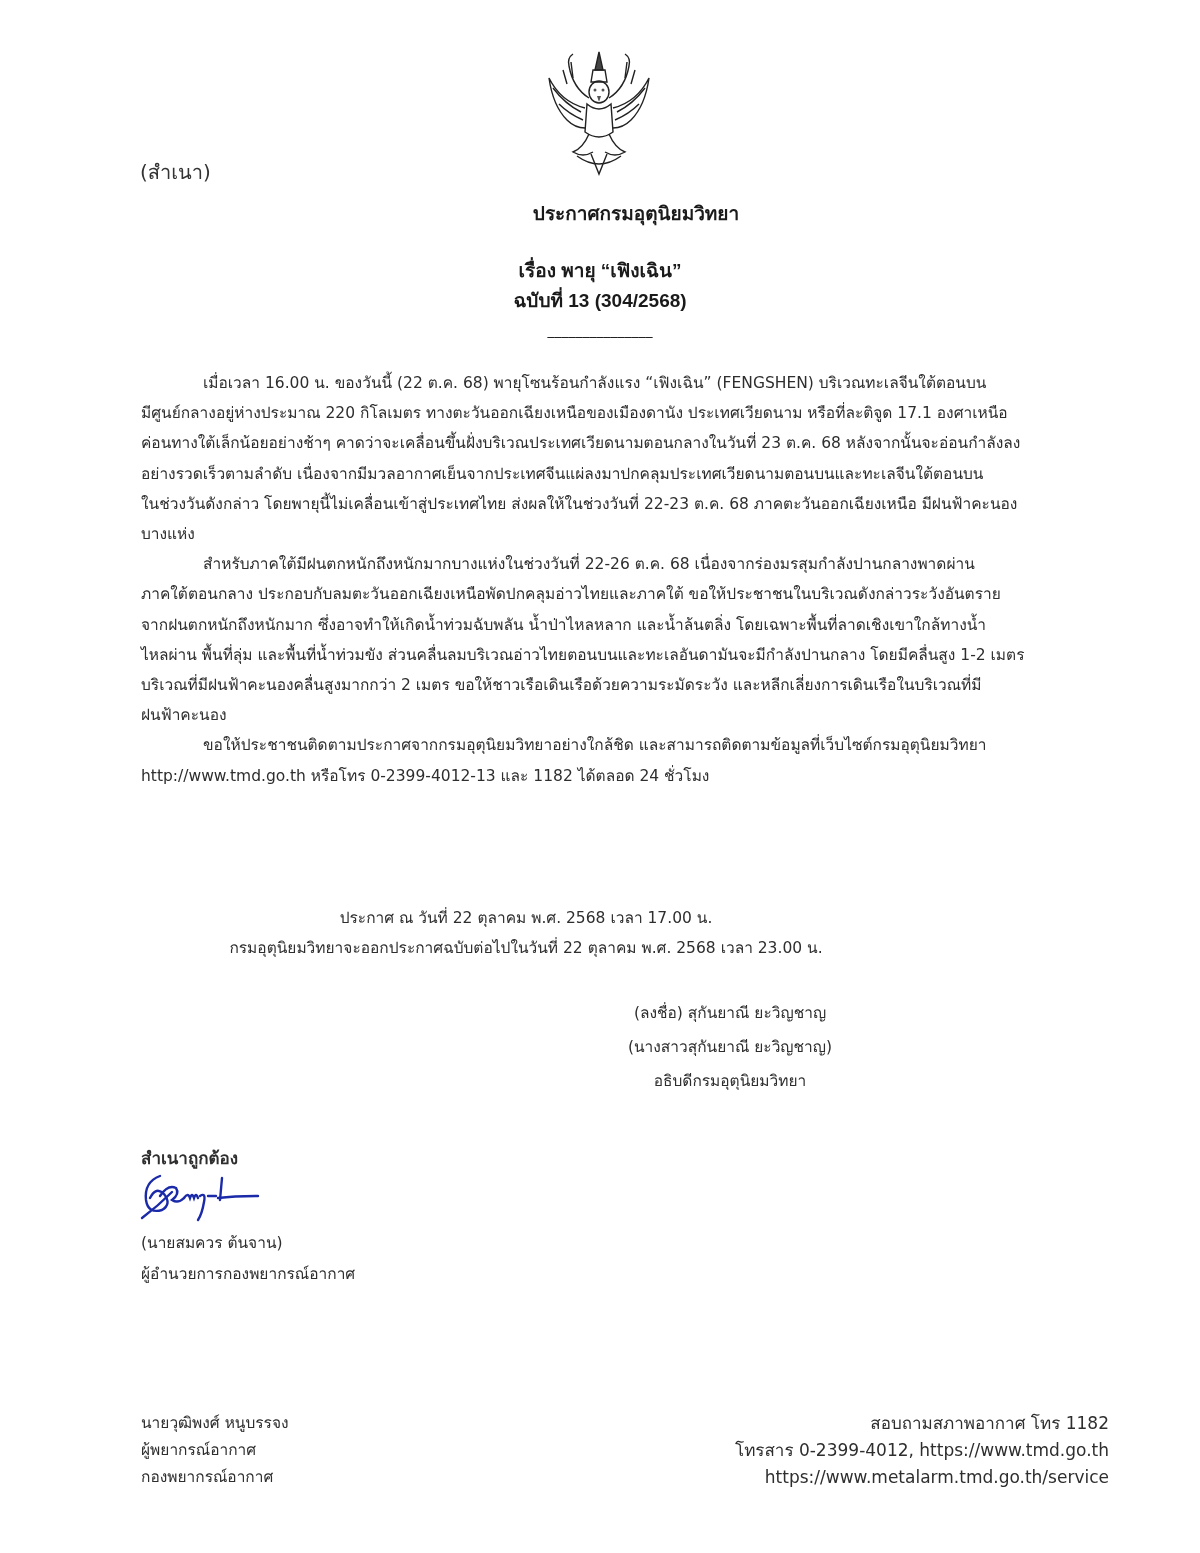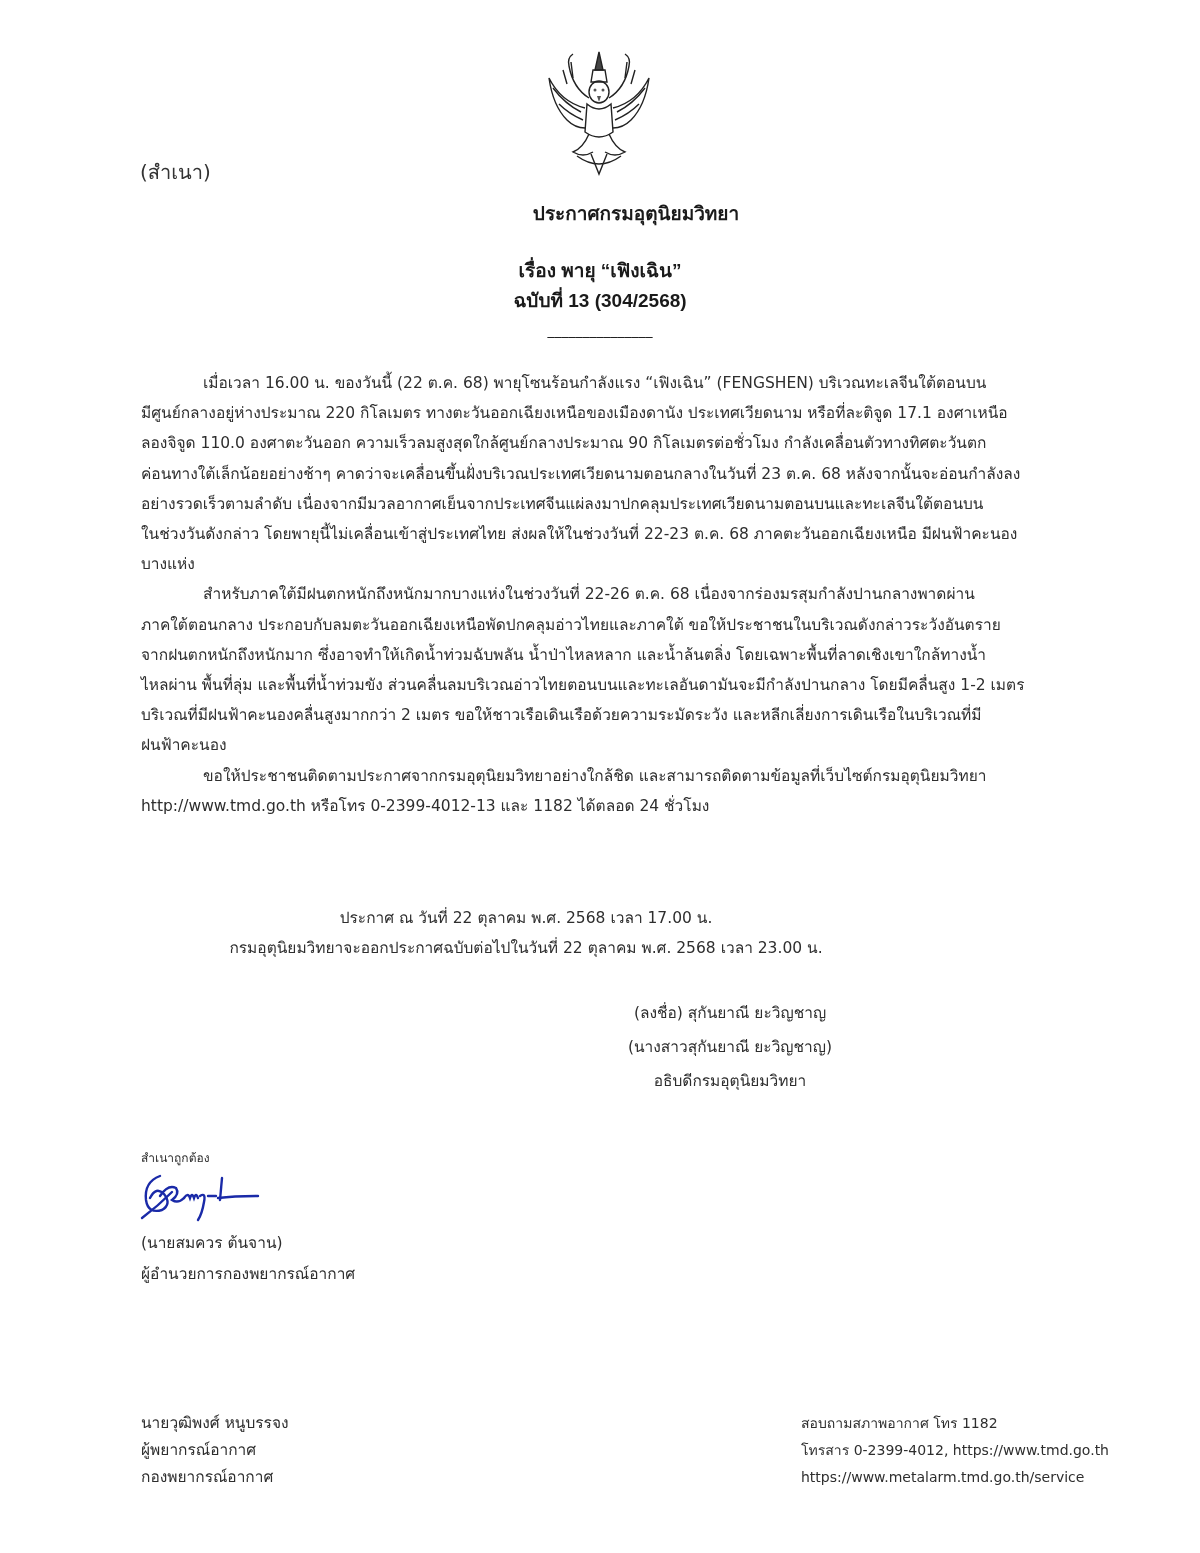--- a/index.html
+++ b/index.html
@@ -44,33 +44,34 @@
       left: 0; width: 1052px; text-align: center; top: 903px;
       font-size: 15.5px; line-height: 30px; color: #2e2e2e;
     }
     .issued div { margin-left: 85px; }
     .issued div.l1 { margin-left: 0; }
     .signer {
       left: 520px; width: 420px; text-align: center; top: 996px;
       font-size: 15.5px; line-height: 34px; color: #2e2e2e;
     }
     .certify {
-      left: 141px; top: 1143px; font-size: 12px; line-height: 30px; color: #2e2e2e;
+      left: 141px; top: 1143px; font-size: 17px; line-height: 30px; color: #2e2e2e; font-weight: bold;
     }
     .signature {
       left: 138px; top: 1170px; width: 125px; height: 52px;
     }
     .certify-name {
       left: 141px; top: 1228px; font-size: 15.5px; line-height: 31px; color: #2e2e2e;
     }
     .footer-left {
       left: 141px; top: 1410px; font-size: 15.5px; line-height: 27px; color: #2e2e2e;
     }
     .footer-right {
-      right: 91px; top: 1410px; font-size: 14px; line-height: 27px; color: #2e2e2e;
+      right: 91px; top: 1410px; font-size: 17px; line-height: 27px; color: #2e2e2e;
+      text-align: right;
     }
   </style>
 </head>
 <body>
 
 <div class="abs emblem">
   <svg width="112" height="130" viewBox="0 0 112 130" xmlns="http://www.w3.org/2000/svg">
     <g fill="none" stroke="#222" stroke-width="1.4">
 
       <path d="M56 4 L52 22 L60 22 Z" fill="#444"></path>
@@ -108,21 +109,20 @@
 
 <div class="abs title-block t1">ประกาศกรมอุตุนิยมวิทยา</div>
 <div class="abs title-block t2">เรื่อง พายุ “เฟิงเฉิน”</div>
 <div class="abs title-block t3">ฉบับที่ 13 (304/2568)</div>
 <div class="abs rule">_______________</div>
 
 <div class="abs body-text">
   <div>
     <span class="line" style="padding-left:62px">เมื่อเวลา 16.00 น. ของวันนี้ (22 ต.ค. 68) พายุโซนร้อนกำลังแรง “เฟิงเฉิน” (FENGSHEN) บริเวณทะเลจีนใต้ตอนบน</span>
     <span class="line">มีศูนย์กลางอยู่ห่างประมาณ 220 กิโลเมตร ทางตะวันออกเฉียงเหนือของเมืองดานัง ประเทศเวียดนาม หรือที่ละติจูด 17.1 องศาเหนือ</span>
-    <span class="line">ลองจิจูด 110.0 องศาตะวันออก ความเร็วลมสูงสุดใกล้ศูนย์กลางประมาณ 90 กิโลเมตรต่อชั่วโมง กำลังเคลื่อนตัวทางทิศตะวันตก</span>
     <span class="line">ค่อนทางใต้เล็กน้อยอย่างช้าๆ คาดว่าจะเคลื่อนขึ้นฝั่งบริเวณประเทศเวียดนามตอนกลางในวันที่ 23 ต.ค. 68 หลังจากนั้นจะอ่อนกำลังลง</span>
     <span class="line">อย่างรวดเร็วตามลำดับ เนื่องจากมีมวลอากาศเย็นจากประเทศจีนแผ่ลงมาปกคลุมประเทศเวียดนามตอนบนและทะเลจีนใต้ตอนบน</span>
     <span class="line">ในช่วงวันดังกล่าว โดยพายุนี้ไม่เคลื่อนเข้าสู่ประเทศไทย ส่งผลให้ในช่วงวันที่ 22-23 ต.ค. 68 ภาคตะวันออกเฉียงเหนือ มีฝนฟ้าคะนอง</span>
     <span class="line">บางแห่ง</span>
   </div>
   <div>
     <span class="line" style="padding-left:62px">สำหรับภาคใต้มีฝนตกหนักถึงหนักมากบางแห่งในช่วงวันที่ 22-26 ต.ค. 68  เนื่องจากร่องมรสุมกำลังปานกลางพาดผ่าน</span>
     <span class="line">ภาคใต้ตอนกลาง ประกอบกับลมตะวันออกเฉียงเหนือพัดปกคลุมอ่าวไทยและภาคใต้ ขอให้ประชาชนในบริเวณดังกล่าวระวังอันตราย</span>
     <span class="line">จากฝนตกหนักถึงหนักมาก ซึ่งอาจทำให้เกิดน้ำท่วมฉับพลัน น้ำป่าไหลหลาก และน้ำล้นตลิ่ง โดยเฉพาะพื้นที่ลาดเชิงเขาใกล้ทางน้ำ</span>
     <span class="line">ไหลผ่าน พื้นที่ลุ่ม และพื้นที่น้ำท่วมขัง ส่วนคลื่นลมบริเวณอ่าวไทยตอนบนและทะเลอันดามันจะมีกำลังปานกลาง โดยมีคลื่นสูง 1-2 เมตร</span>

